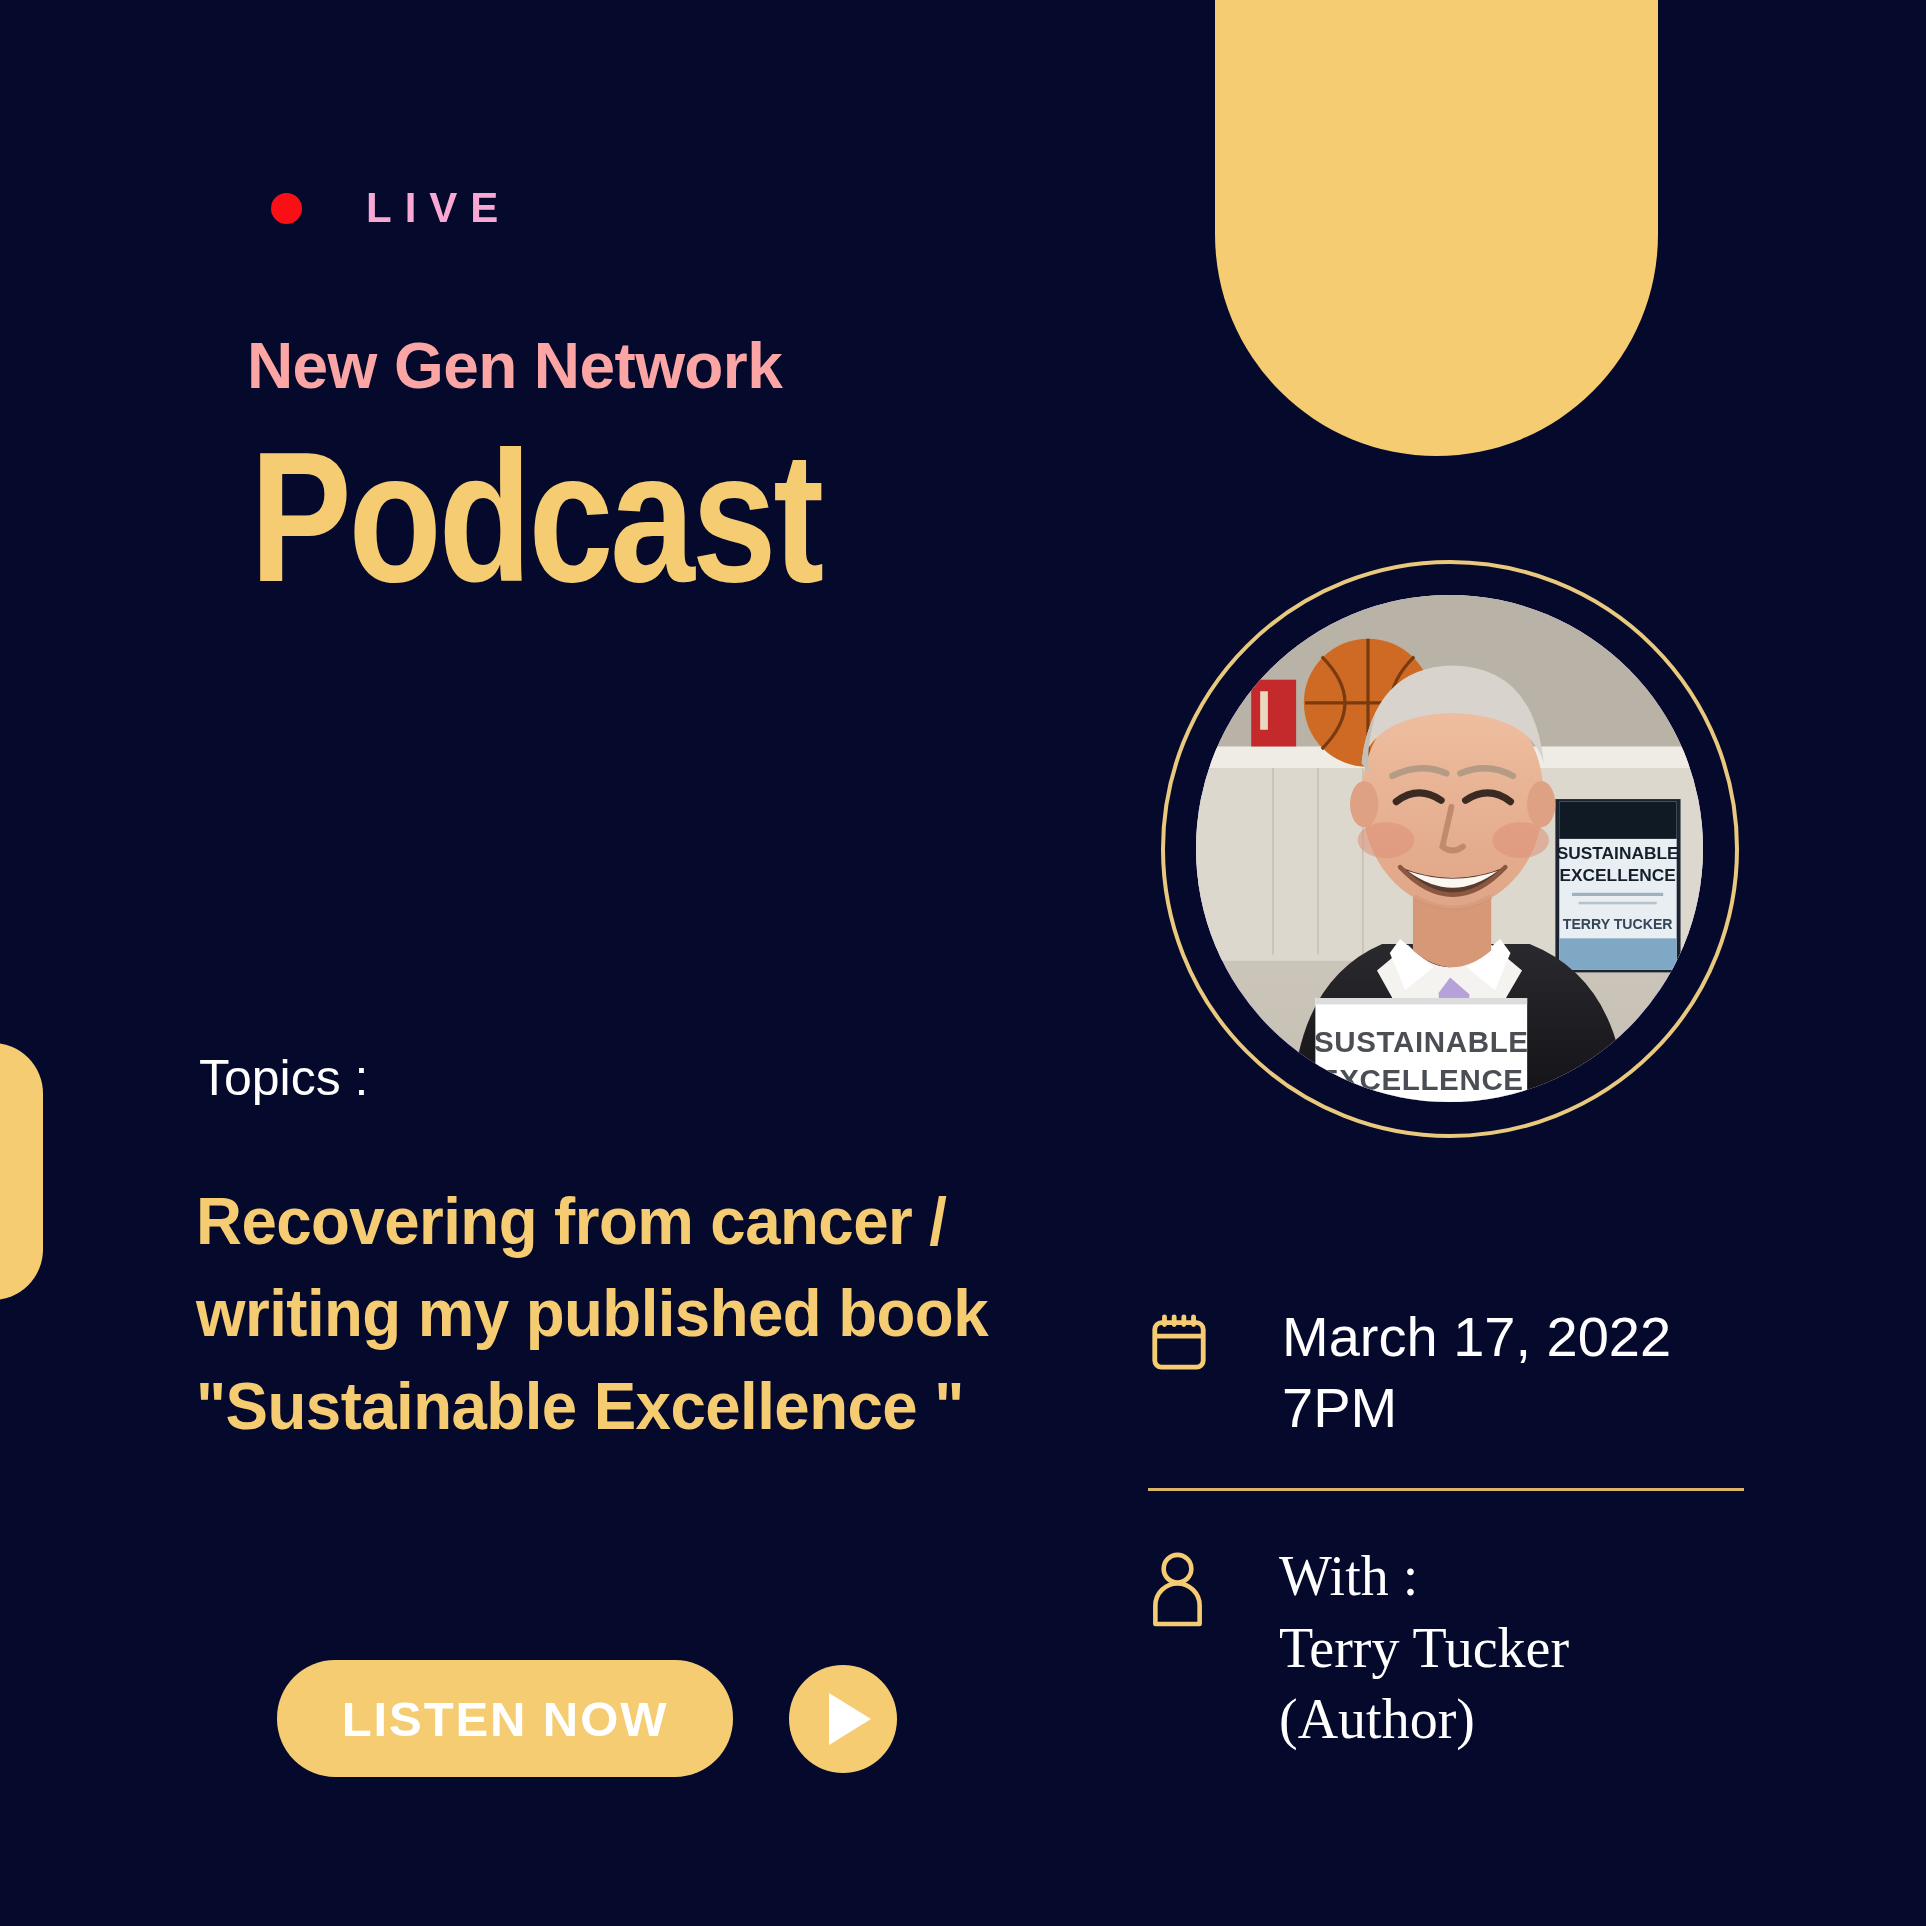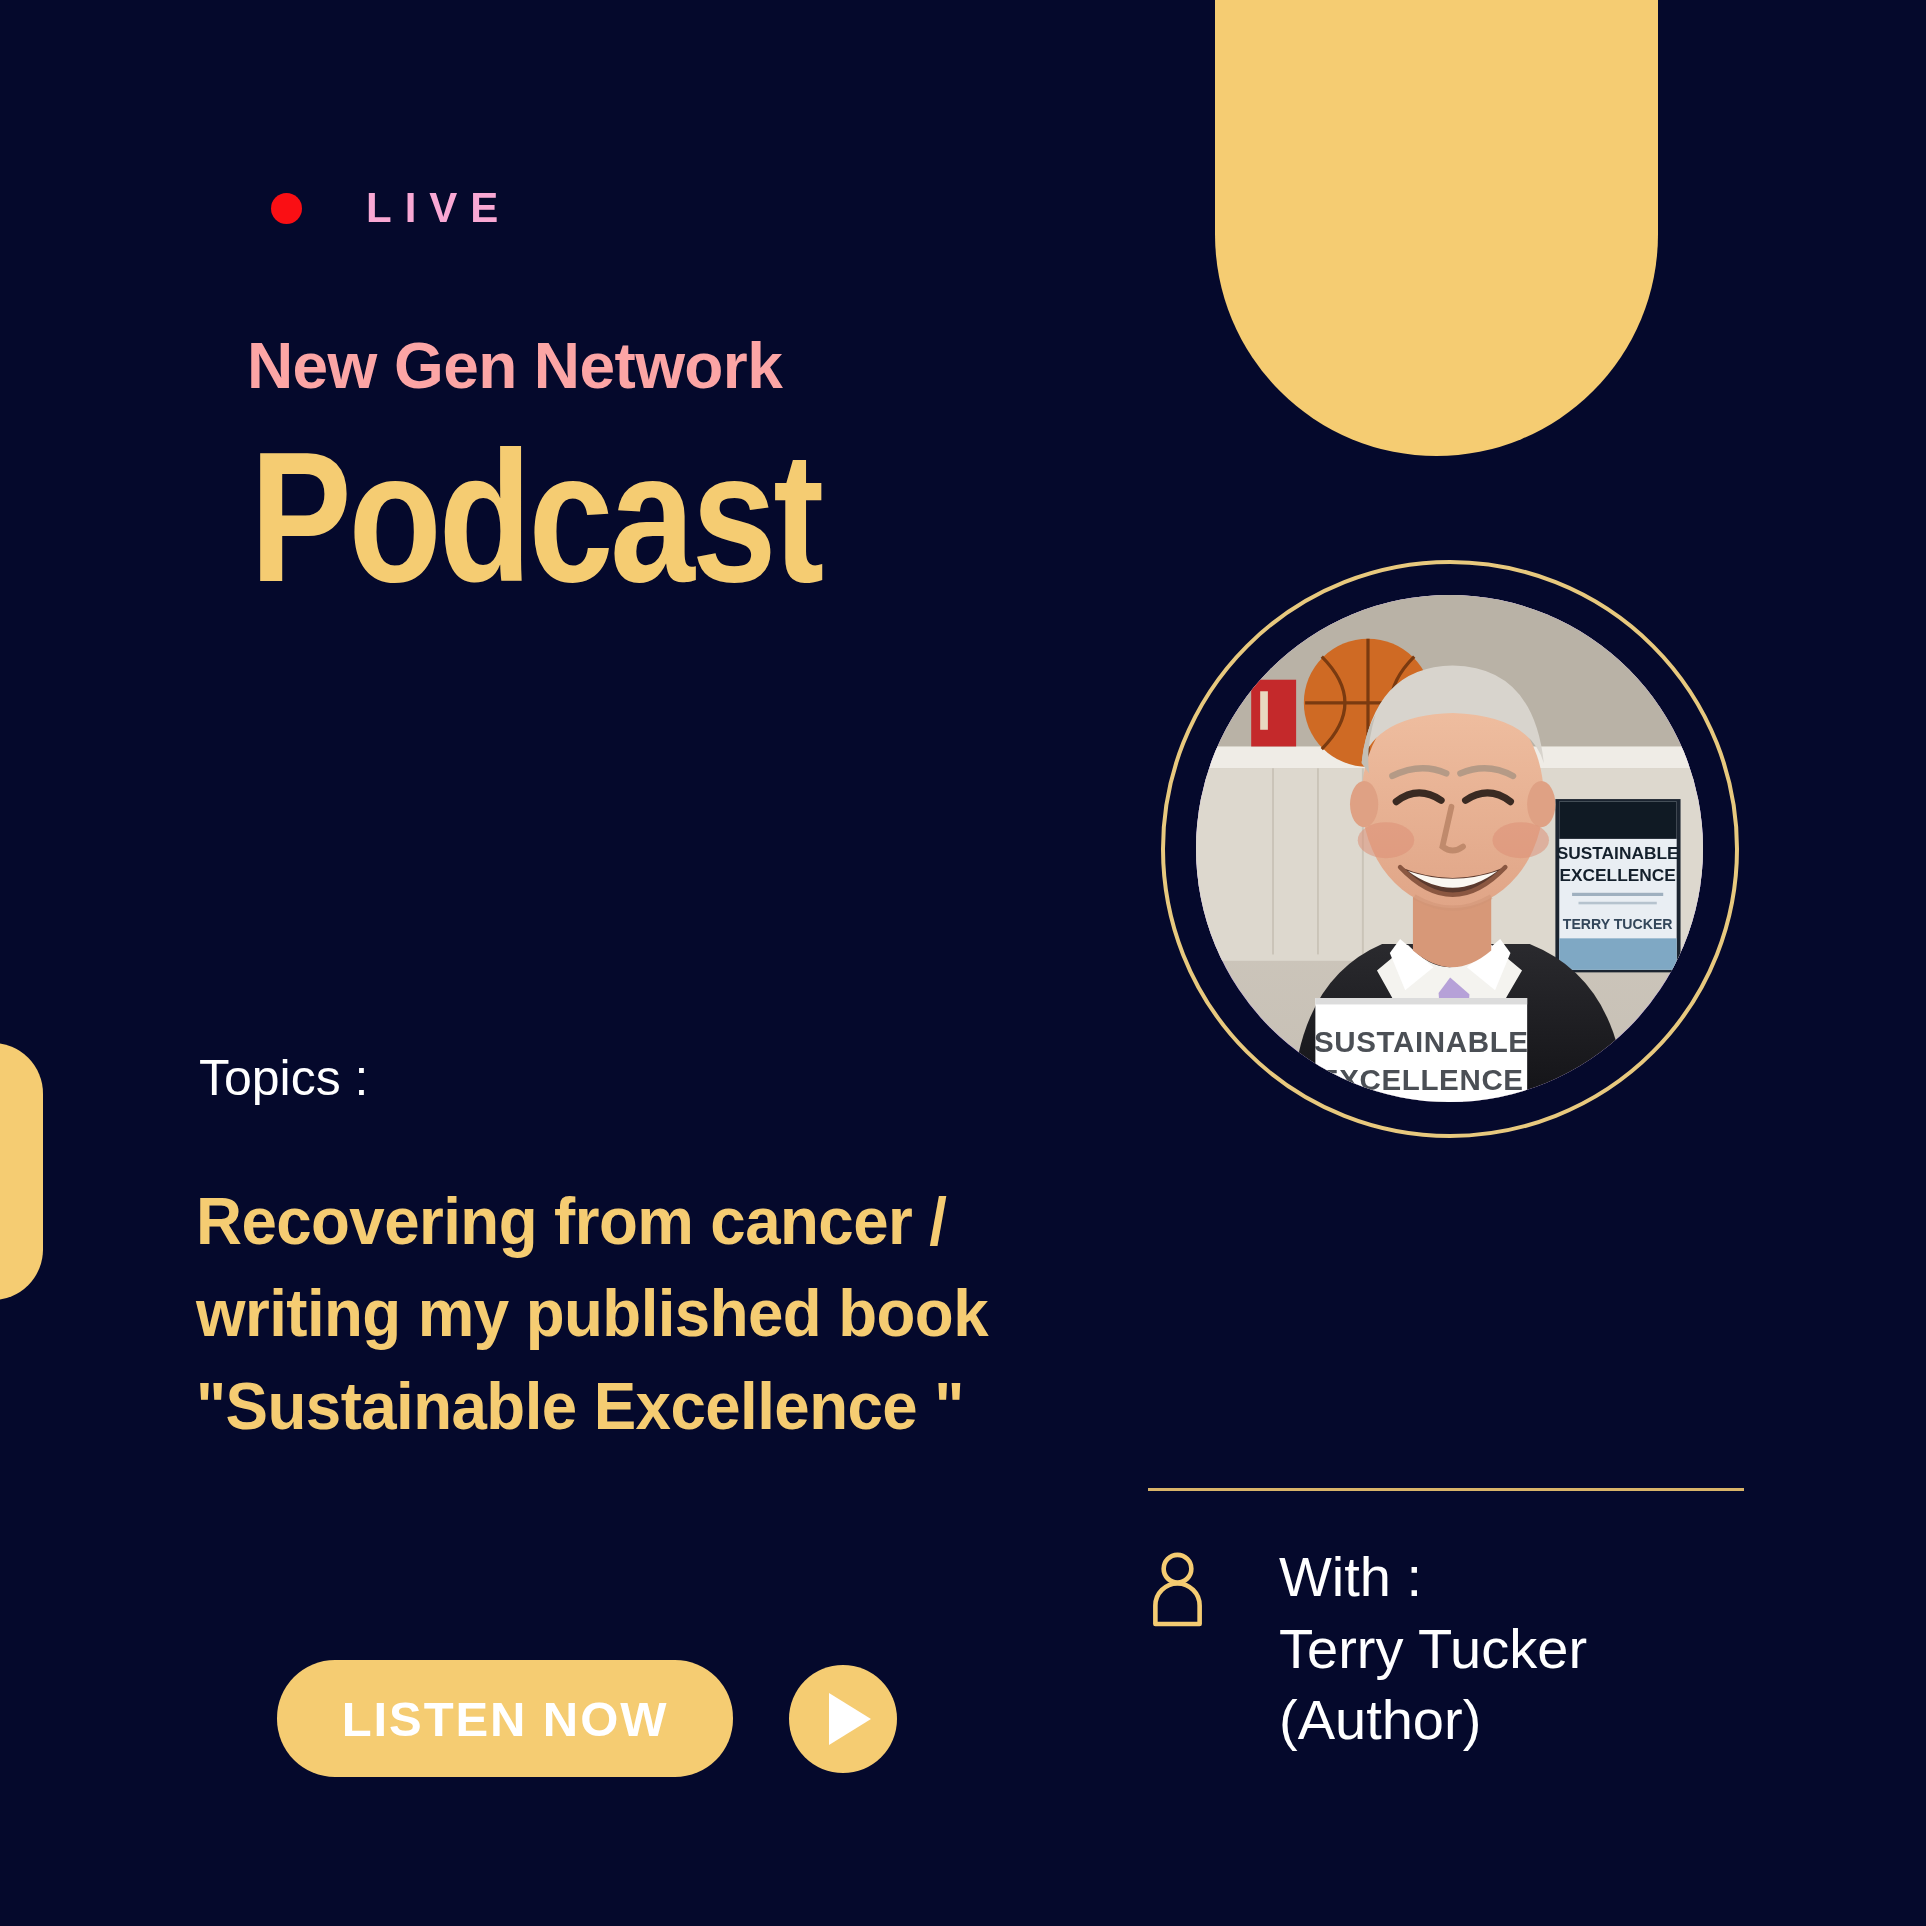--- a/index.html
+++ b/index.html
@@ -258,20 +258,21 @@
     width: 596px;
     height: 3.2px;
     background: #d9b469;
   }
   .with-row {
     position: absolute;
     left: 1148px;
     top: 1541px;
     display: flex;
     align-items: flex-start;
+    font-family: Liberation Serif, serif;
   }
   .person-icon { width: 59px; height: 76px; margin-top: 10.3px; }
   .with-text {
     margin-left: 72px;
     color: #ffffff;
     font-size: 56px;
     line-height: 1.28;
     white-space: pre-line;
   }
 </style>
@@ -395,20 +396,29 @@
         <g>
           <rect x="186" y="628" width="330" height="190" fill="#ffffff"></rect>
           <rect x="186" y="628" width="330" height="10" fill="#dcdcdc"></rect>
           <text x="351" y="712" font-family="Liberation Sans, sans-serif" font-size="46" font-weight="bold" fill="#4b4f55" text-anchor="middle" letter-spacing="1">SUSTAINABLE</text>
           <text x="351" y="772" font-family="Liberation Sans, sans-serif" font-size="46" font-weight="bold" fill="#4b4f55" text-anchor="middle" letter-spacing="1">EXCELLENCE</text>
         </g>
       </svg>
     </div>
   </div>
 
+  <div class="date-row">
+    <svg class="cal-icon" viewBox="0 0 64 64">
+      <rect x="7" y="12" width="50" height="46" rx="7" ry="7" fill="none" stroke="#f5cc72" stroke-width="5"></rect>
+      <line x1="7" y1="26" x2="57" y2="26" stroke="#f5cc72" stroke-width="5"></line>
+      <path d="M17 14 v-8 M27 14 v-8 M37 14 v-8 M47 14 v-8" stroke="#f5cc72" stroke-width="5" stroke-linecap="round"></path>
+    </svg>
+    <div class="date-text">March 17, 2022
+7PM</div>
+  </div>
 
   <div class="divider"></div>
 
   <div class="with-row">
     <svg class="person-icon" viewBox="0 0 64 82">
       <circle cx="32" cy="19" r="15" fill="none" stroke="#f5cc72" stroke-width="5"></circle>
       <path d="M8 79 v-20 a24 24 0 0 1 48 0 v20 z" fill="none" stroke="#f5cc72" stroke-width="5" stroke-linejoin="round"></path>
     </svg>
     <div class="with-text">With :
 Terry Tucker

